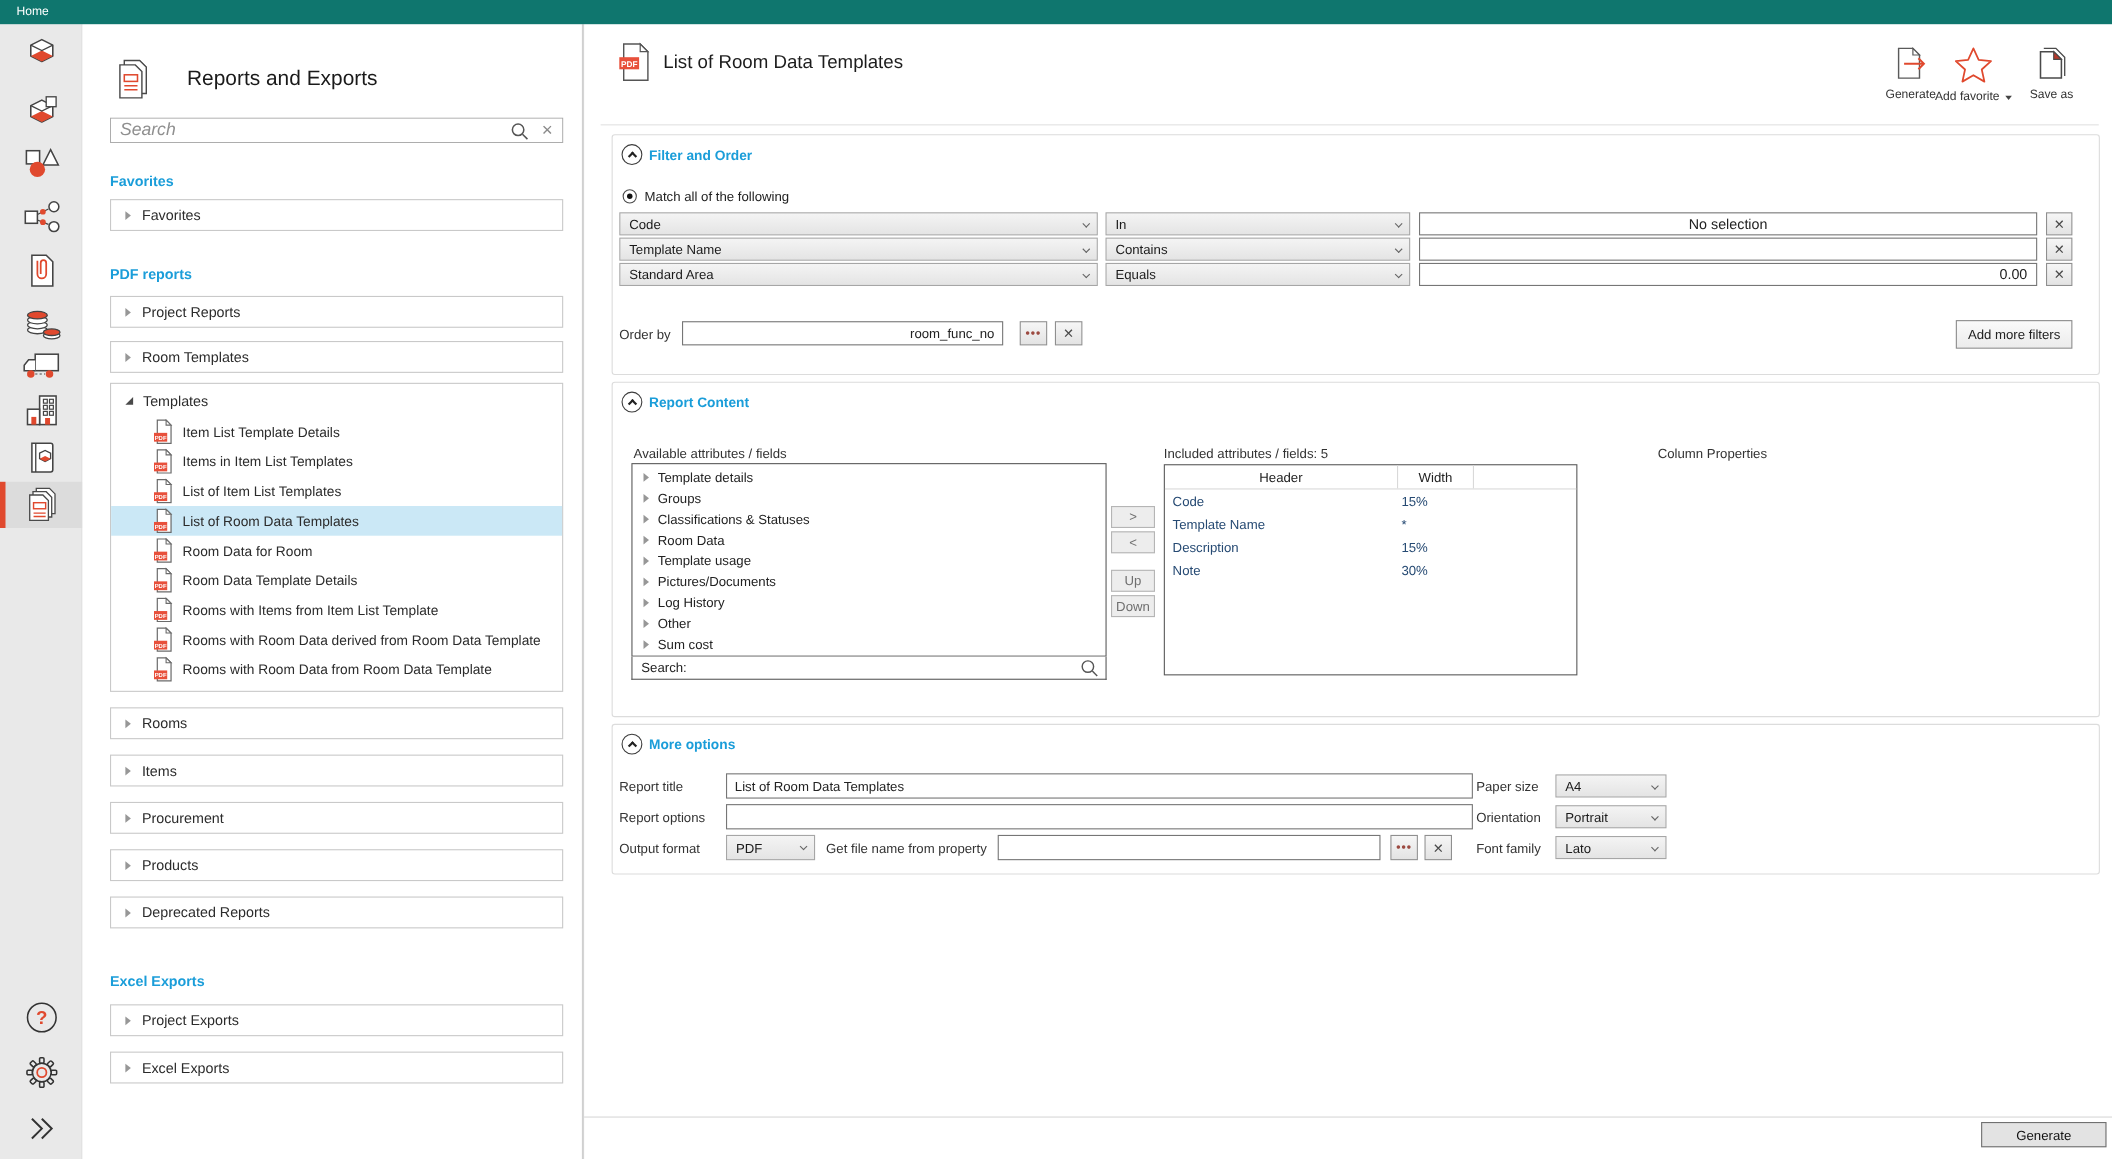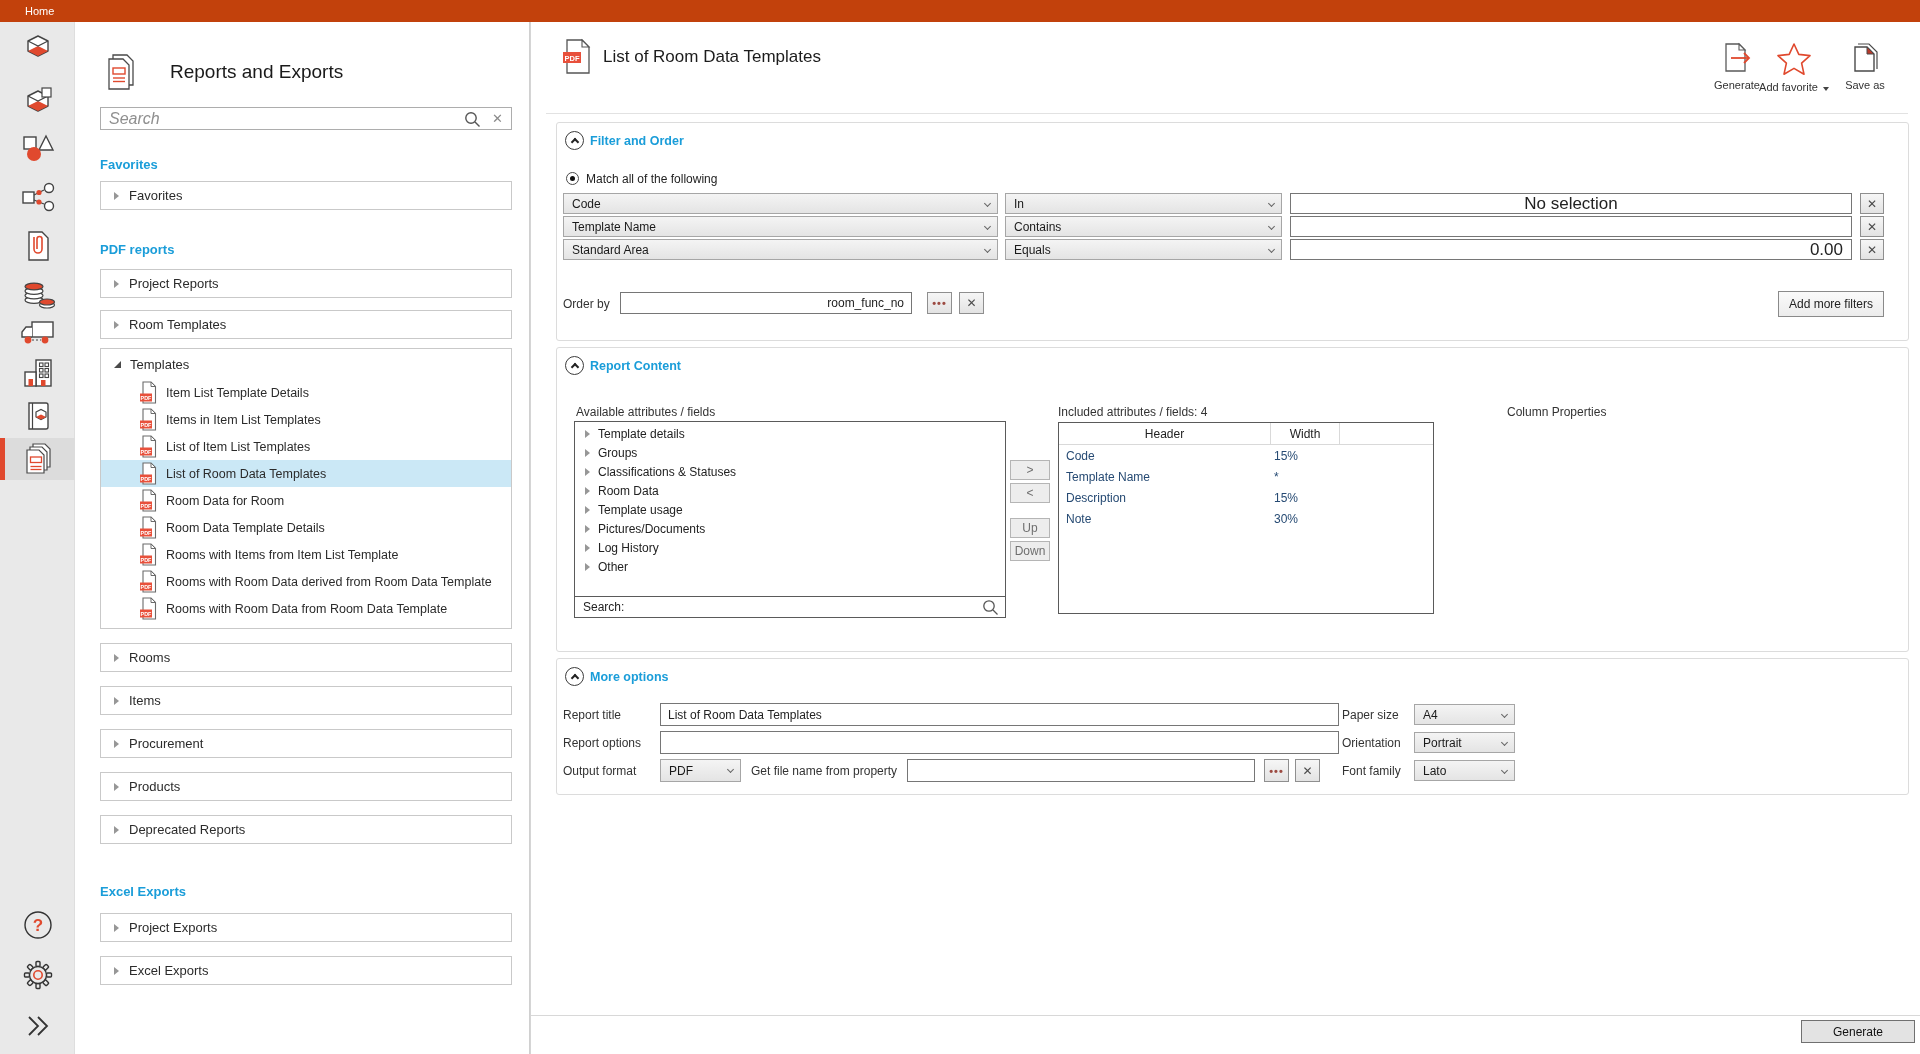--- a/index.html
+++ b/index.html
@@ -1,21 +1,21 @@
 <!DOCTYPE html>
 <html><head>
 <meta charset="utf-8">
 <style>
   * { margin:0; padding:0; box-sizing:border-box; }
   html,body { width:1920px; height:1054px; overflow:hidden; }
   body { font-family:"Liberation Sans", sans-serif; font-size:12px; color:#222; background:#fff; position:relative; }
 
   
-  .topbar { position:absolute; left:0; top:0; width:1920px; height:22px; background:#c2410c; color:#fff;
-            font-size:11px; line-height:22px; padding-left:25px; z-index:10; }
+  .topbar { position:absolute; left:0; top:0; width:1920px; height:22px; background:#0f766e; color:#fff;
+            font-size:11px; line-height:22px; padding-left:15px; z-index:10; }
 
   
   .rail { position:absolute; left:0; top:22px; width:75px; height:1032px; background:#e9e9e9; border-right:1px solid #dedede; }
   .rail-item { position:absolute; left:0; width:75px; height:42px; display:flex; align-items:center; justify-content:center; cursor:default; }
   .rail-item.active { background:#dcdcdc; }
   .rail-item.active::before { content:""; position:absolute; left:0; top:0; bottom:0; width:5px; background:#E0492E; }
 
   
   .sidebar { position:absolute; left:75px; top:22px; width:455px; height:1032px; background:#fff; border-right:1px solid #d0d0d0; padding-left:25px; }
   .sb-title { display:flex; align-items:center; gap:35px; margin-top:30px; height:40px; }
@@ -48,21 +48,21 @@
   .sec-toggle { position:absolute; left:8px; top:8px; width:19px; height:19px; border:1px solid #3c3c3c; border-radius:50%; display:flex; align-items:center; justify-content:center; background:#fff; }
   .sec-toggle span { display:block; width:6px; height:6px; border-top:2px solid #222; border-left:2px solid #222; transform:rotate(45deg); margin-top:3px; }
   .sec-title { position:absolute; left:33px; top:11px; font-weight:bold; color:#1A9DD9; font-size:12.5px; }
 
   .radio { position:absolute; left:9px; top:49px; width:13px; height:13px; border:1px solid #4a4a4a; border-radius:50%; display:flex; align-items:center; justify-content:center; background:#fff; }
   .radio::after { content:""; width:5px; height:5px; border-radius:50%; background:#111; }
   .radio-label { position:absolute; left:29px; top:49px; font-size:12px; color:#222; }
 
   .dd { position:absolute; height:21px; background:linear-gradient(#f4f4f4,#e4e4e4); border:1px solid #a6a6a6; display:flex; align-items:center; padding:0 20px 0 8px; font-size:12px; color:#1a1a1a; }
   .dd .caret { position:absolute; right:7px; top:7px; width:5px; height:5px; border:solid #666; border-width:0 1px 1px 0; transform:rotate(45deg); }
-  .tb { position:absolute; height:21px; background:#fff; border:1px solid #767676; display:flex; align-items:center; padding:0 8px; font-size:17px; color:#222; }
+  .tb { position:absolute; height:21px; background:#fff; border:1px solid #767676; display:flex; align-items:center; padding:0 8px; font-size:13px; color:#222; }
   .tb.center { justify-content:center; }
   .tb.right { justify-content:flex-end; }
   input.tbi { position:absolute; height:22px; background:#fff; border:1px solid #767676; padding:0 7px; font-size:12px; font-family:inherit; color:#222; outline:none; }
   .xbtn { position:absolute; width:24px; height:21px; background:linear-gradient(#f6f6f6,#e3e3e3); border:1px solid #8f8f8f; color:#4a4a4a; display:flex; align-items:center; justify-content:center; font-size:12px; }
   .dotsbtn { position:absolute; width:25px; height:22px; background:linear-gradient(#f6f6f6,#e3e3e3); border:1px solid #8f8f8f; color:#9c4a41; display:flex; align-items:center; justify-content:center; font-size:11px; font-weight:bold; letter-spacing:1px; }
   .pushbtn { position:absolute; background:linear-gradient(#fafafa,#ececec); border:1px solid #8a8a8a; font-size:12px; color:#222; display:flex; align-items:center; justify-content:center; }
   .plain-label { position:absolute; font-size:12px; color:#333; }
 
   .avail-list { position:absolute; left:17px; top:73px; width:432px; height:176px; border:1px solid #5a5a5a; padding-top:2px; background:#fff; }
   .avail-row { height:19px; display:flex; align-items:center; padding-left:10px; gap:8px; font-size:12px; color:#222; }
@@ -535,35 +535,39 @@
         <div class="avail-row">
           <span class="exp"></span>
           <span>Log History</span>
         </div>
 
         <div class="avail-row">
           <span class="exp"></span>
           <span>Other</span>
         </div>
 
+        <div class="avail-row">
+          <span class="exp"></span>
+          <span>Sum cost</span>
+        </div>
       </div>
     <div class="avail-search">
       <span>Search:</span>
       <svg class="mag" width="17" height="17" viewBox="0 0 17 17">
           <circle cx="7" cy="7" r="5.2" fill="none" stroke="#555" stroke-width="1.3"></circle>
           <line x1="11" y1="11" x2="15.5" y2="15.5" stroke="#555" stroke-width="1.3"></line>
         </svg>
     </div>
 
     <div class="move-btn" style="top:112px">&gt;</div>
     <div class="move-btn" style="top:135px">&lt;</div>
     <div class="move-btn" style="top:170px">Up</div>
     <div class="move-btn" style="top:193px">Down</div>
 
-    <span class="plain-label" style="left:501px;top:57px">Included attributes / fields: 4</span>
+    <span class="plain-label" style="left:501px;top:57px">Included attributes / fields: 5</span>
     <div class="inc-table">
       <div class="inc-head">
         <div class="c1">Header</div>
         <div class="c2">Width</div>
         <div class="c3"></div>
       </div>
       <div>
 
           <div class="inc-row">
             <span class="c1">Code</span>

